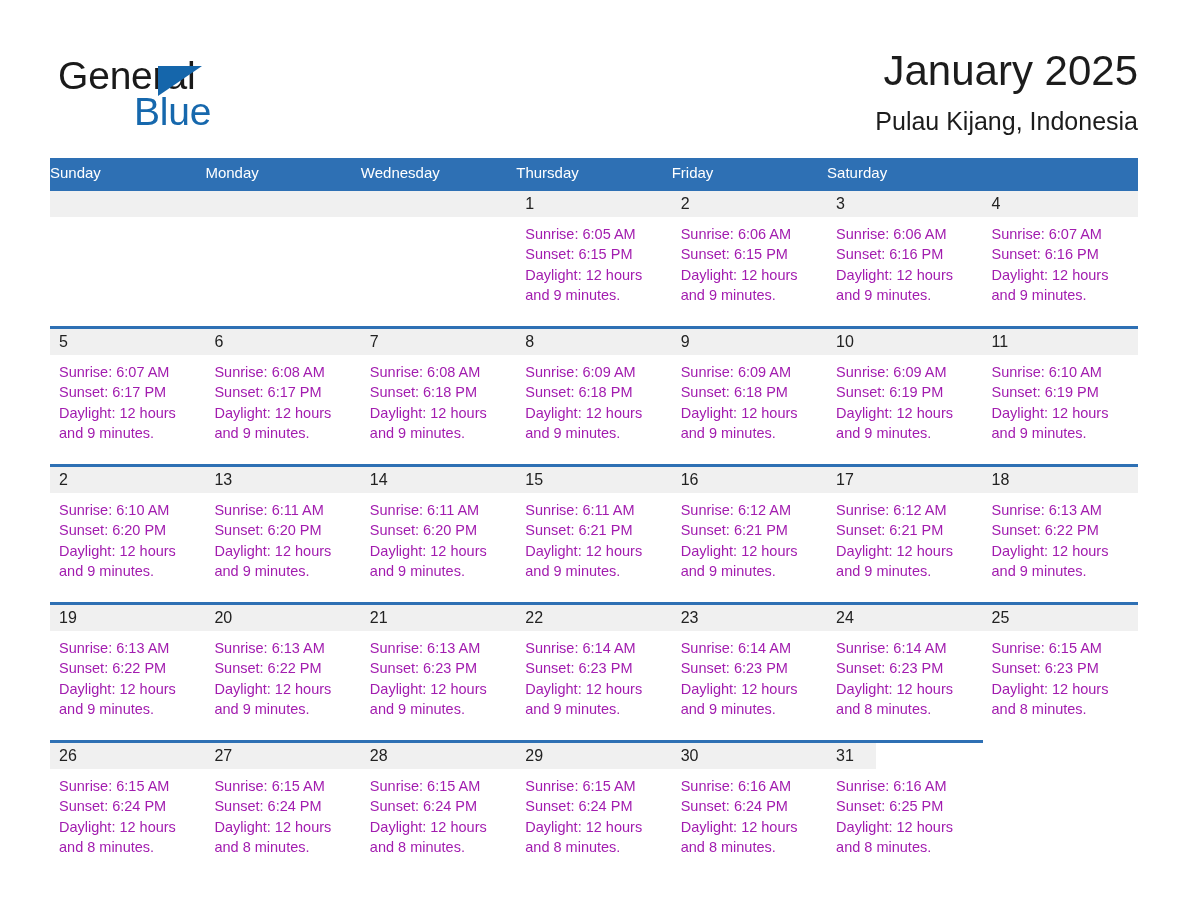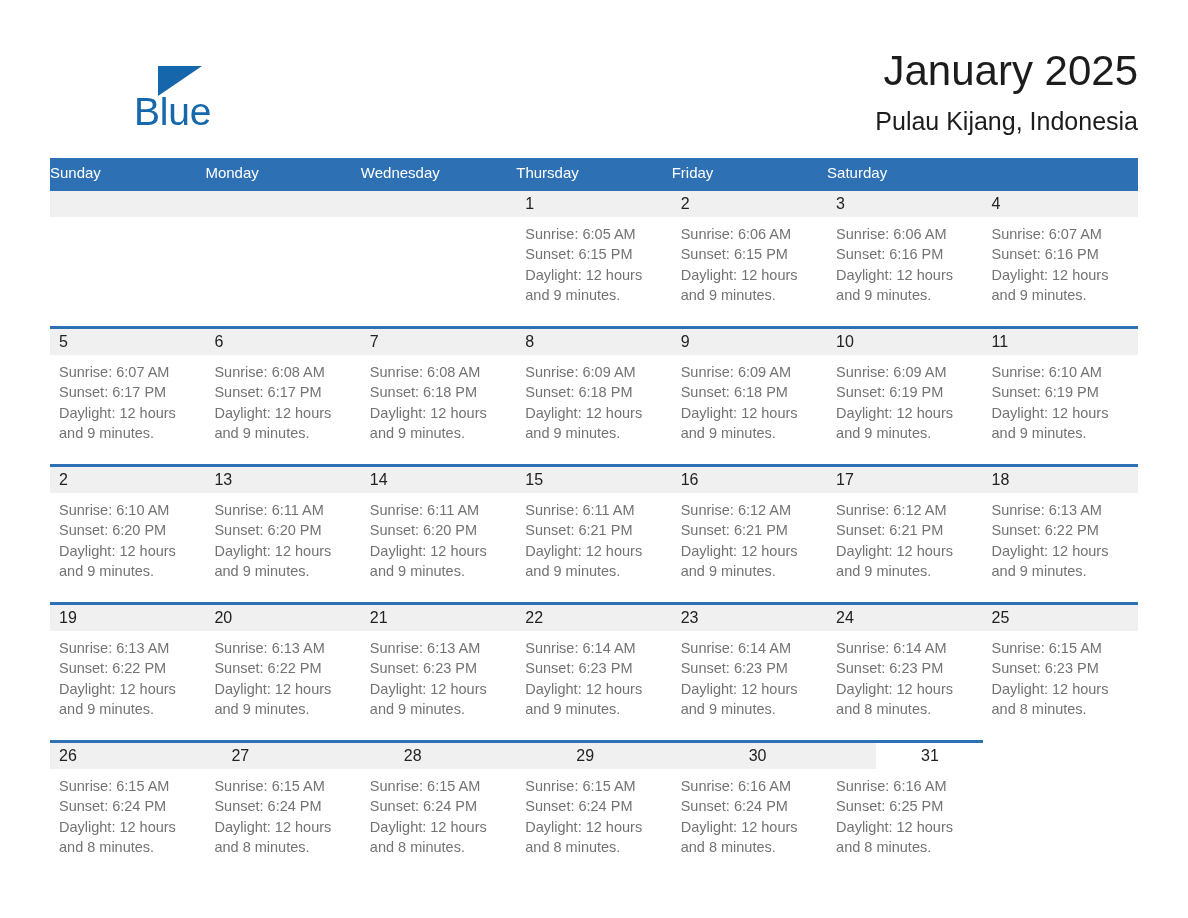--- a/index.html
+++ b/index.html
@@ -109,49 +109,50 @@
   .week-rule {
     height: 3px;
     background: #2e70b4;
   }
   .week-rule.partial { width: 932.6px; }
   .week-numbers {
     display: flex;
     background: #f0f0f0;
     height: 26px;
   }
-  .week-numbers.partial { width: 826px; gap: 17px; }
+  .week-numbers.partial { width: 826px; }
   .daynum {
     height: 26px;
     line-height: 26px;
     padding-left: 9px;
     font-size: 16px;
     color: #222222;
   }
   .week-body {
     display: flex;
     background: #ffffff;
     height: 109px;
   }
   .cell-lines {
     padding: 7px 9px 0 9px;
     font-size: 14.5px;
     line-height: 20.4px;
-    color: #737373;
+    color: #a21caf;
   }
   .cell-lines div { white-space: nowrap; }
 </style>
 </head>
 <body>
 
 <div class="page">
 
   <div class="topbar">
 
     <div class="logo">
+      <span class="logo-line1">General</span>
       <span class="logo-triangle"></span>
       <span class="logo-line2">Blue</span>
     </div>
 
     <div class="title-block">
       <div class="month-title">January 2025</div>
       <div class="location">Pulau Kijang, Indonesia</div>
     </div>
 
   </div>

